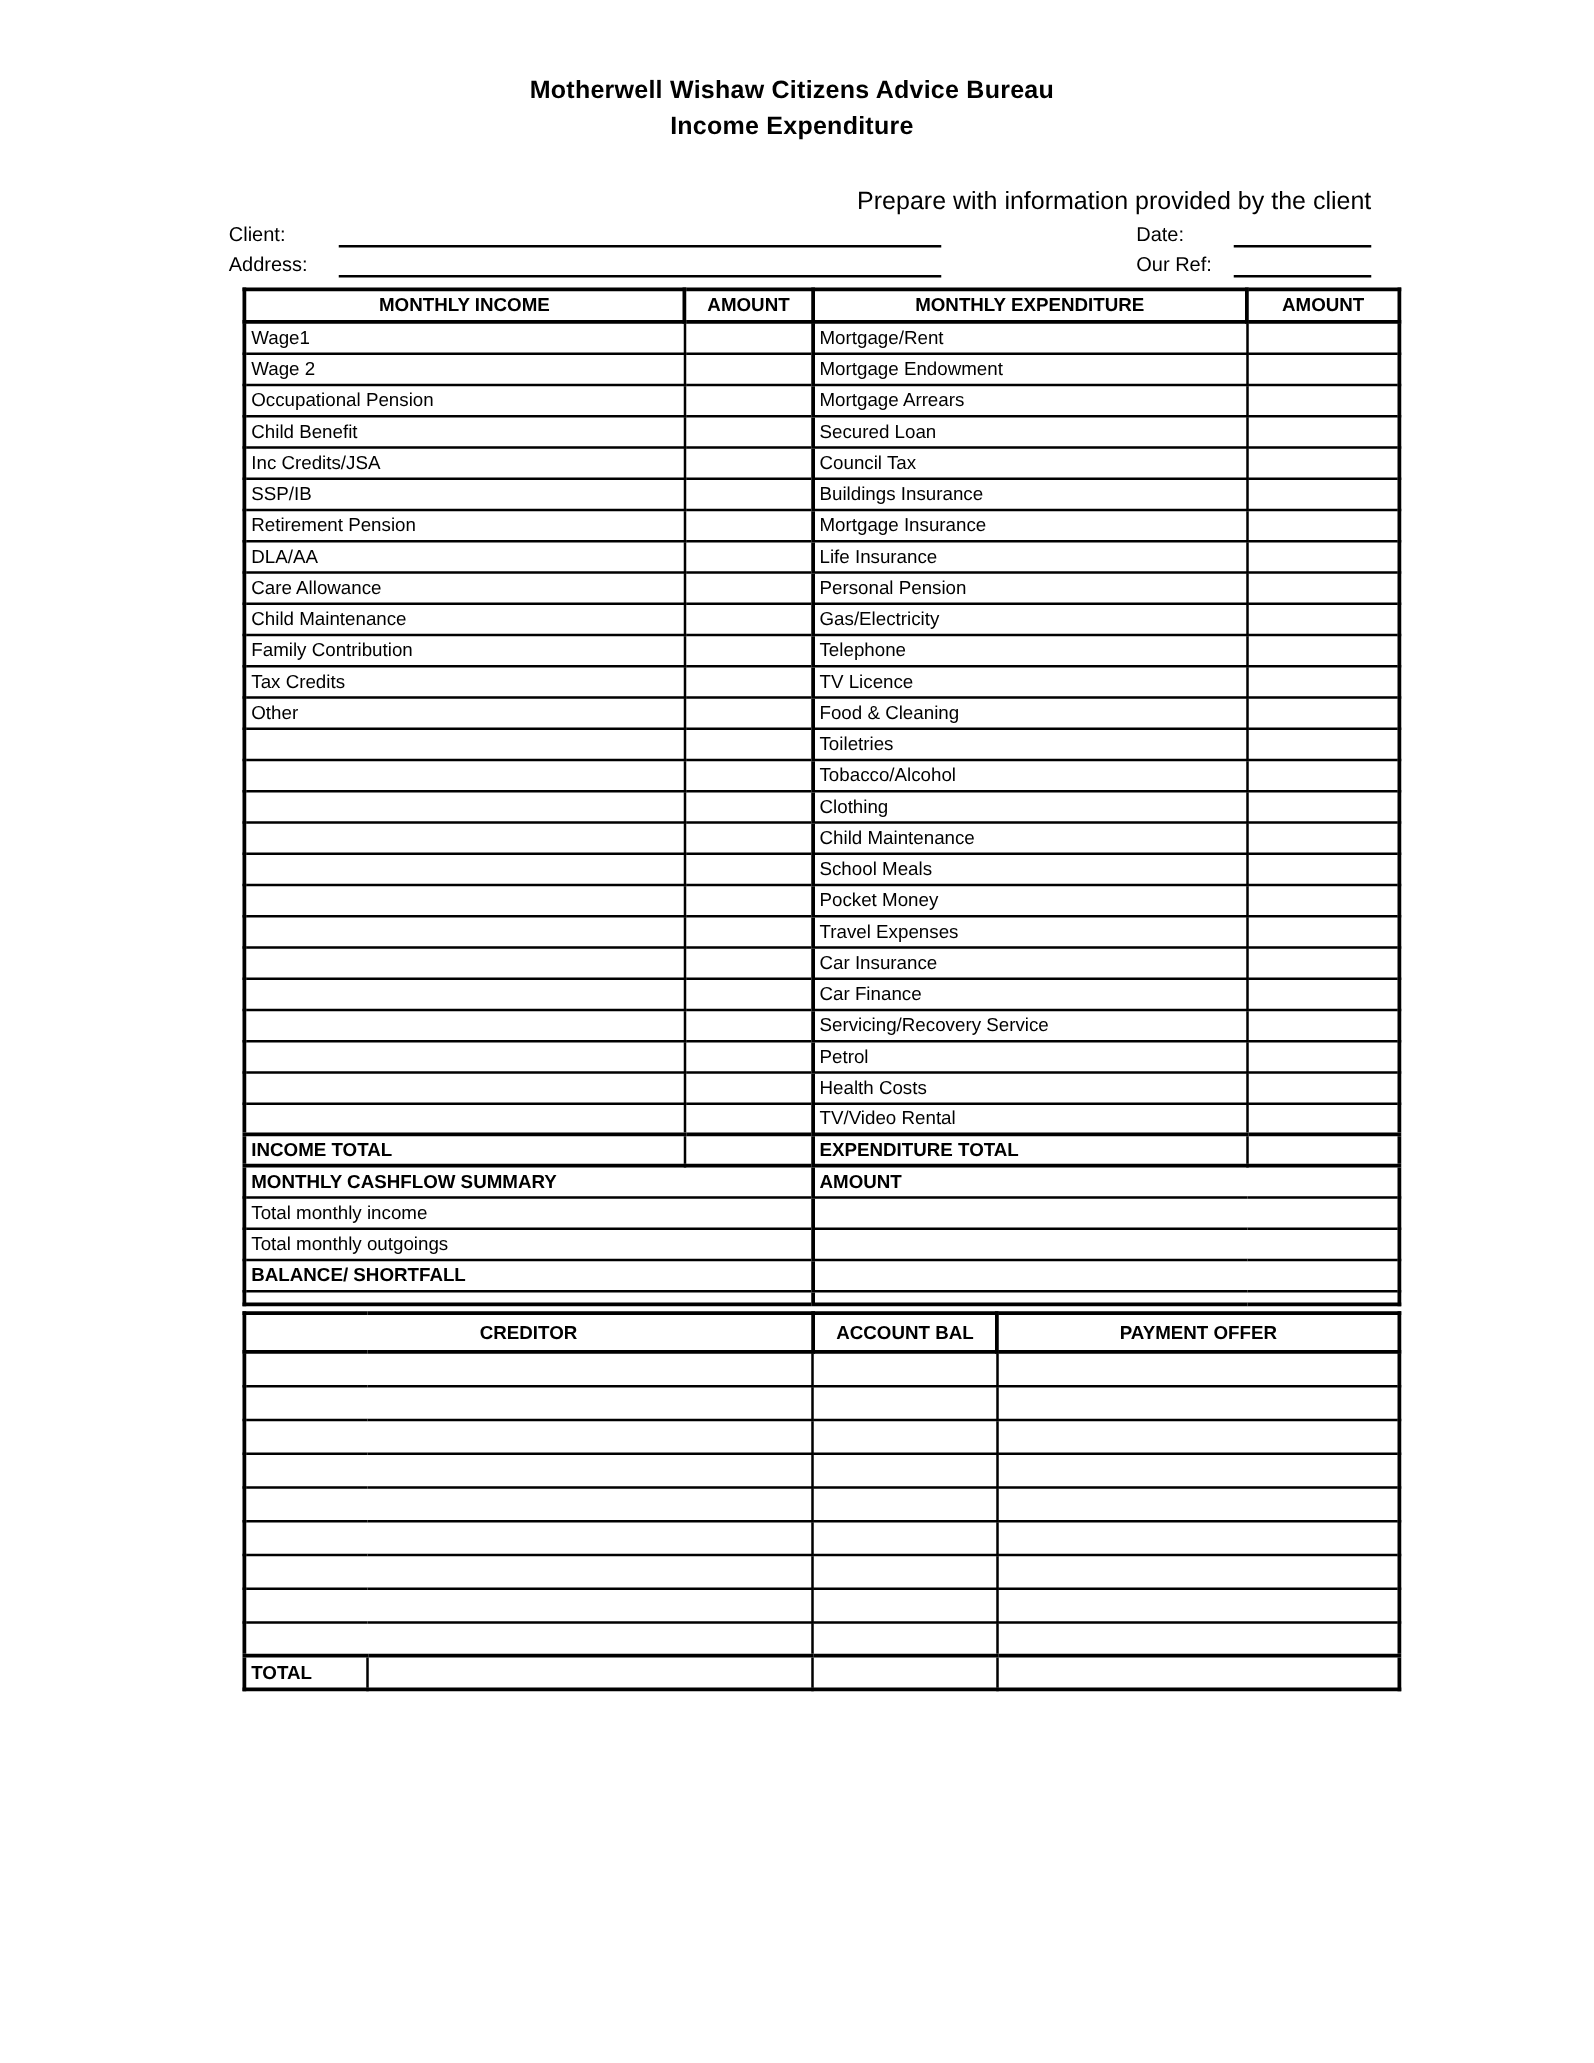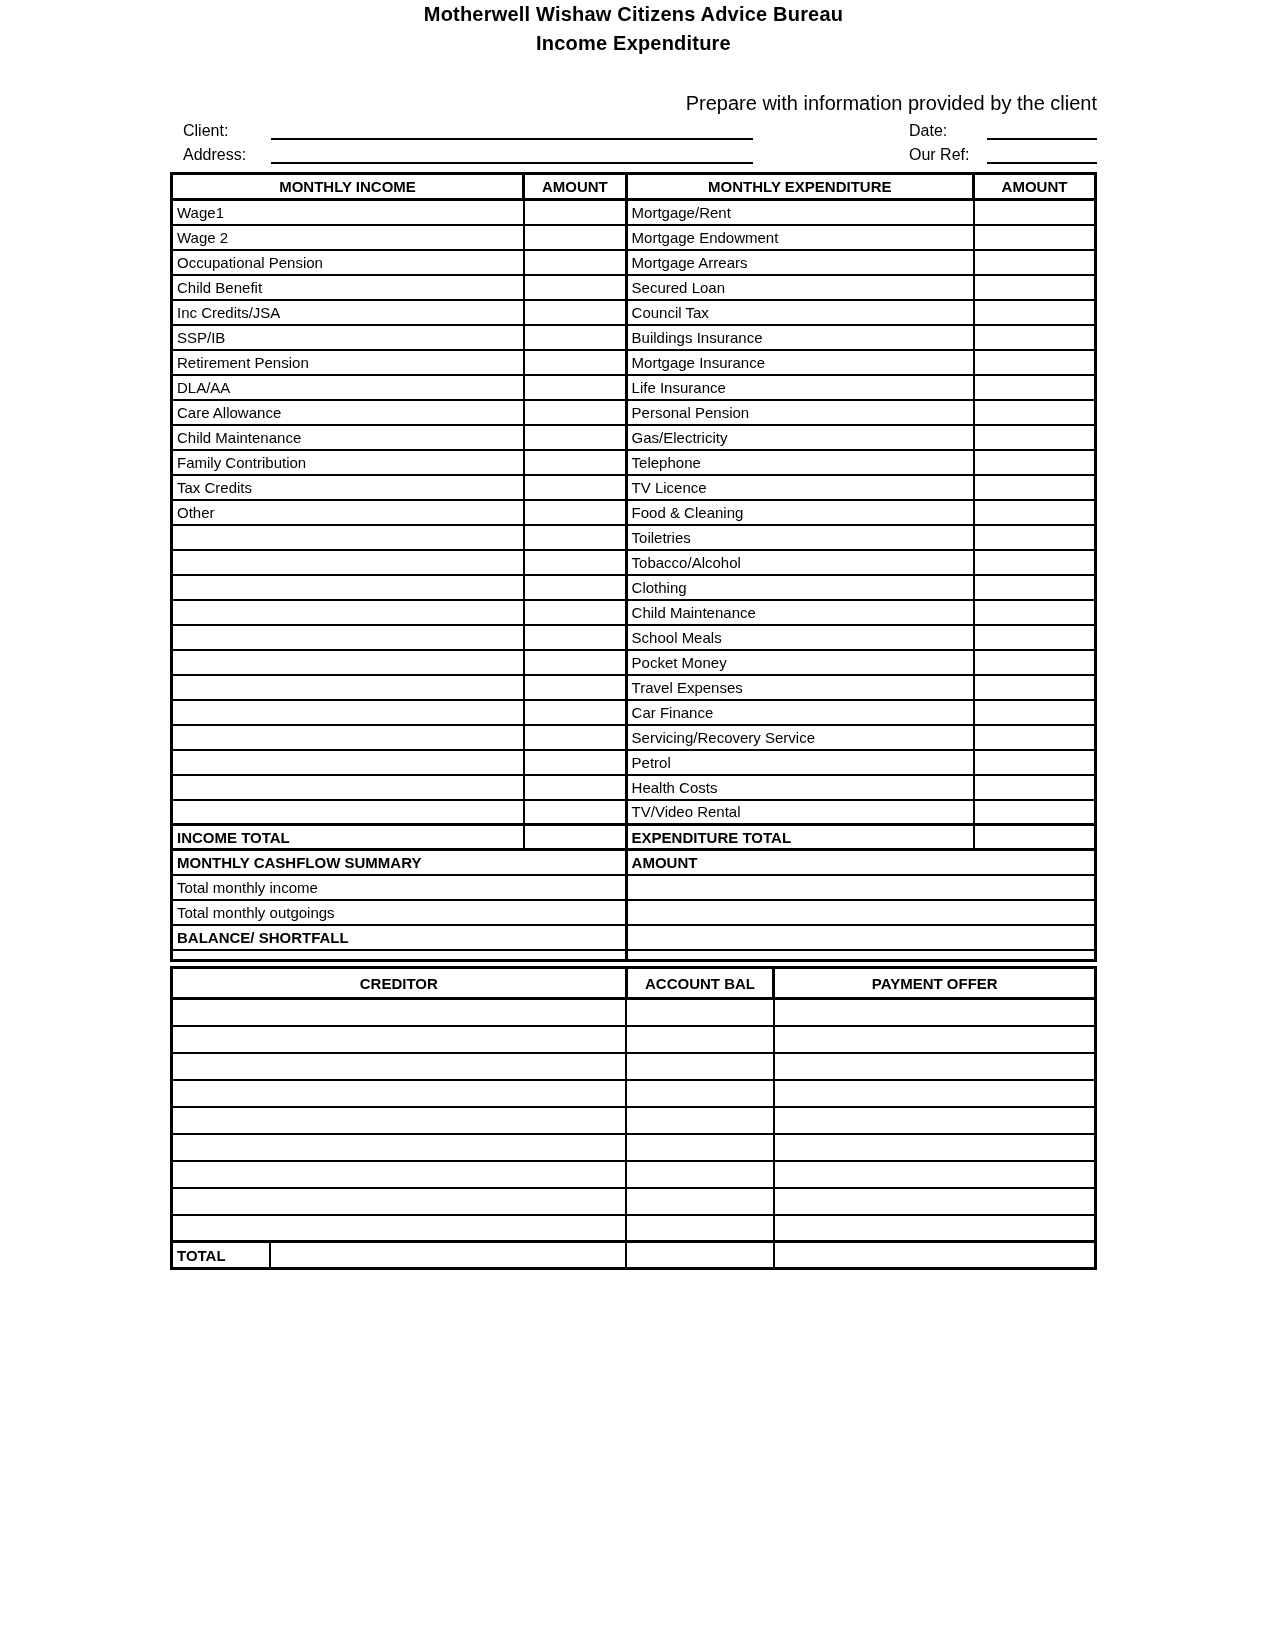--- a/index.html
+++ b/index.html
@@ -4,36 +4,36 @@
 <style>
   * { box-sizing: border-box; }
   html, body { margin: 0; padding: 0; }
   body {
     width: 1275px; height: 1650px;
     background: #ffffff;
     color: #000000;
     font-family: "Liberation Sans", "DejaVu Sans", sans-serif;
     -webkit-font-smoothing: antialiased;
   }
-  .sheet { width: 1275px; height: 1650px; overflow: hidden; }
+  .sheet { width: 1275px; height: 1650px; padding-top: 58px; overflow: hidden; }
   .content { width: 927px; margin-left: 170px; }
 
   .title-block { text-align: center; font-weight: bold; font-size: 20px; line-height: 1.45; letter-spacing: 0.2px; }
 
   .intro { font-size: 20px; margin-top: 32px; line-height: 1.3; text-align: right; }
 
   .field-row { display: flex; align-items: flex-end; font-size: 16px; height: 23px; margin-top: 1px; margin-left: 13px; }
   .field-label { flex: 0 0 88px; }
   .fill-line { border-bottom: 2px solid #000; height: 19px; }
   .fill-long { width: 482px; }
   .spacer { flex: 1 1 auto; }
   .right-label { flex: 0 0 78px; text-align: left; padding-right: 6px; }
   .fill-short { width: 110px; }
 
-  table { border-collapse: collapse; table-layout: fixed; width: 927px; }
+  table { border-collapse: collapse; table-layout: fixed; width: 927px; margin-left: 24px; }
   td, th { overflow: hidden; white-space: nowrap; }
 
   .main-table { border: 3px solid #000; margin-top: 8px; }
   .main-table th {
     border: 3px solid #000;
     font-size: 15px; font-weight: bold; text-align: center;
     height: 26px; padding: 0 2px;
   }
   .main-table td {
     border: 2px solid #000;
@@ -214,20 +214,26 @@
           </tr>
       <tr>
             <td></td>
             <td></td>
             <td class="mid">Travel Expenses</td>
             <td></td>
           </tr>
       <tr>
             <td></td>
             <td></td>
+            <td class="mid">Car Insurance</td>
+            <td></td>
+          </tr>
+      <tr>
+            <td></td>
+            <td></td>
             <td class="mid">Car Finance</td>
             <td></td>
           </tr>
       <tr>
             <td></td>
             <td></td>
             <td class="mid">Servicing/Recovery Service</td>
             <td></td>
           </tr>
       <tr>

